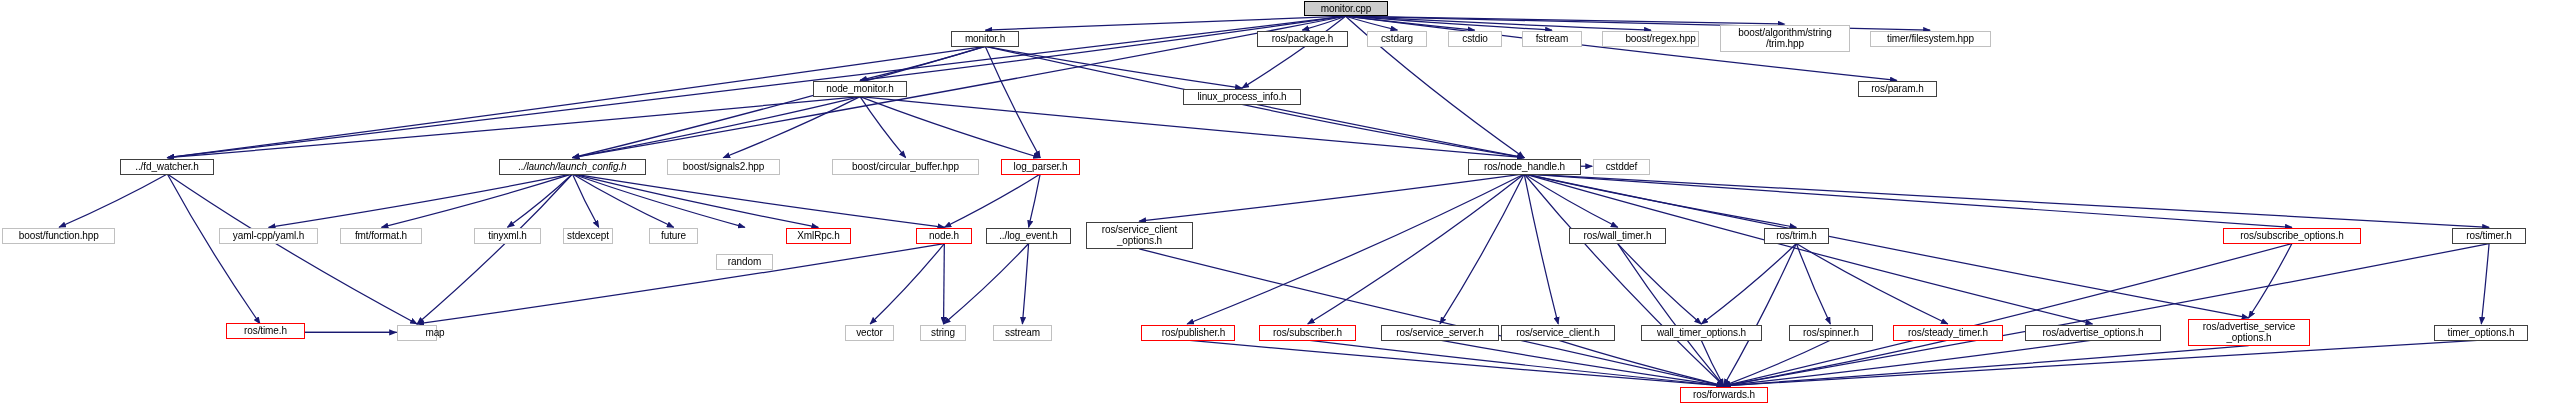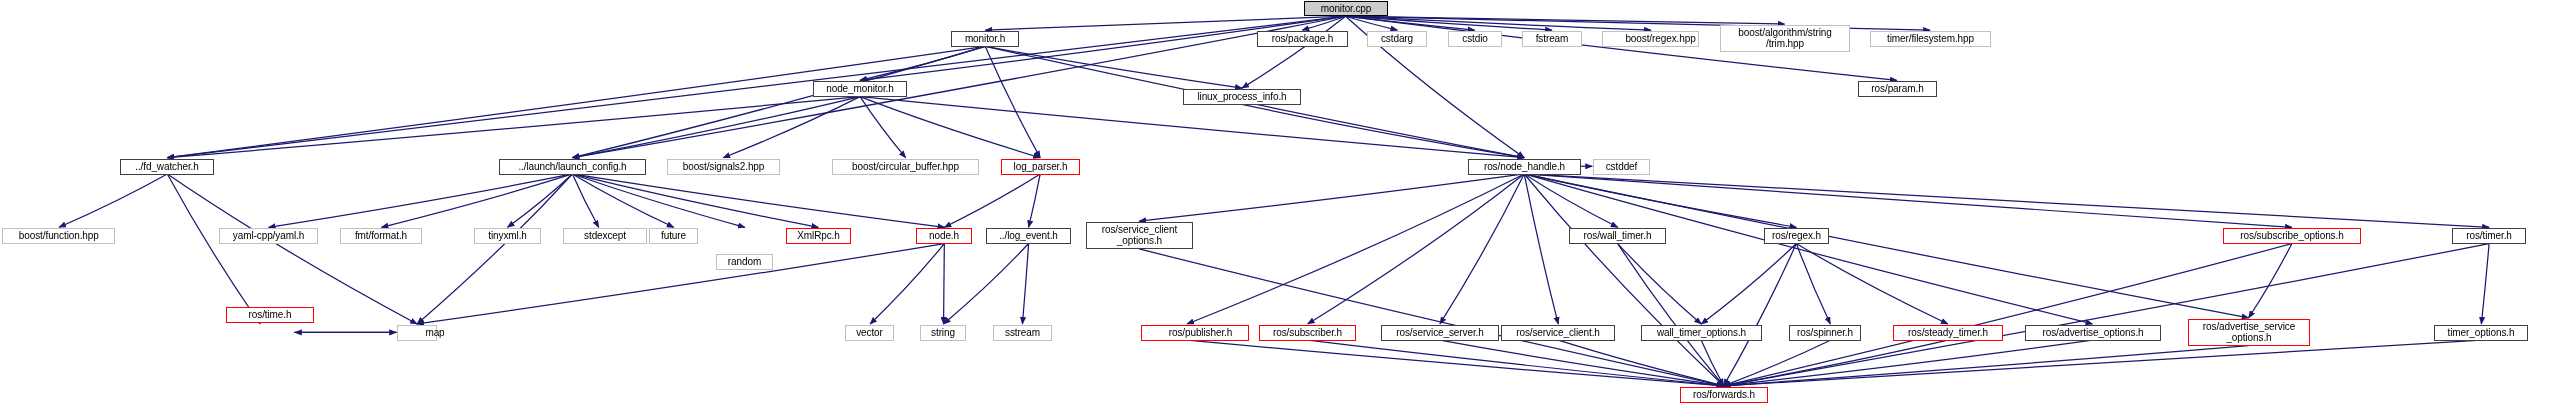--- a/index.html
+++ b/index.html
@@ -131,53 +131,53 @@
       <div class="node plain" style="left: 1448px; top: 31px; width: 54px; height: 15.5px;">cstdio</div>
       <div class="node plain" style="left: 1522px; top: 31px; width: 60px; height: 15.5px;">fstream</div>
       <div class="node plain" style="left: 1602px; top: 31px; width: 97px; height: 15.5px; padding-left: 20px;">boost/regex.hpp</div>
       <div class="node plain two" style="left: 1720px; top: 25px; width: 130px; height: 27px;">boost/algorithm/string
 /trim.hpp</div>
       <div class="node plain" style="left: 1870px; top: 31px; width: 121px; height: 15.5px;">timer/filesystem.hpp</div>
       <div class="node hdr" style="left: 813px; top: 81px; width: 94px; height: 15.5px;">node_monitor.h</div>
       <div class="node hdr" style="left: 1183px; top: 89px; width: 118px; height: 15.5px;">linux_process_info.h</div>
       <div class="node hdr" style="left: 1858px; top: 81px; width: 79px; height: 15.5px;">ros/param.h</div>
       <div class="node hdr" style="left: 120px; top: 159px; width: 94px; height: 15.5px;">../fd_watcher.h</div>
-      <div class="node hdr" style="left: 499px; top: 159px; width: 147px; height: 15.5px;">../launch/launch_config.h</div>
+      <div class="node hdr" style="left: 499px; top: 159px; width: 147px; height: 15.5px; font-style: italic;">../launch/launch_config.h</div>
       <div class="node plain" style="left: 667px; top: 159px; width: 113px; height: 15.5px;">boost/signals2.hpp</div>
       <div class="node plain" style="left: 832px; top: 159px; width: 147px; height: 15.5px;">boost/circular_buffer.hpp</div>
       <div class="node red" style="left: 1001px; top: 159px; width: 79px; height: 15.5px;">log_parser.h</div>
       <div class="node hdr" style="left: 1468px; top: 159px; width: 113px; height: 15.5px;">ros/node_handle.h</div>
       <div class="node plain" style="left: 1593px; top: 159px; width: 57px; height: 15.5px;">cstddef</div>
       <div class="node plain" style="left: 2.3px; top: 228px; width: 113px; height: 15.5px;">boost/function.hpp</div>
       <div class="node plain" style="left: 219px; top: 228px; width: 99px; height: 15.5px;">yaml-cpp/yaml.h</div>
       <div class="node plain" style="left: 340px; top: 228px; width: 82px; height: 15.5px;">fmt/format.h</div>
       <div class="node plain" style="left: 474px; top: 228px; width: 67px; height: 15.5px;">tinyxml.h</div>
-      <div class="node plain" style="left: 563px; top: 228px; width: 84px; height: 15.5px;">stdexcept</div>
+      <div class="node plain" style="left: 563px; top: 228px; width: 50px; height: 15.5px;">stdexcept</div>
       <div class="node plain" style="left: 649px; top: 228px; width: 49px; height: 15.5px;">future</div>
       <div class="node plain" style="left: 716px; top: 228px; width: 57px; height: 15.5px; margin-top: 26px;">random</div>
       <div class="node red" style="left: 786px; top: 228px; width: 65px; height: 15.5px;">XmlRpc.h</div>
       <div class="node red" style="left: 916px; top: 228px; width: 56px; height: 15.5px;">node.h</div>
       <div class="node hdr" style="left: 986px; top: 228px; width: 85px; height: 15.5px;">../log_event.h</div>
       <div class="node hdr two" style="left: 1086px; top: 222px; width: 107px; height: 27px;">ros/service_client
 _options.h</div>
       <div class="node hdr" style="left: 1569px; top: 228px; width: 97px; height: 15.5px;">ros/wall_timer.h</div>
-      <div class="node hdr" style="left: 1764px; top: 228px; width: 65px; height: 15.5px;">ros/regex.h</div>
+      <div class="node hdr" style="left: 1764px; top: 228px; width: 65px; height: 15.5px;">ros/trim.h</div>
       <div class="node red" style="left: 2223px; top: 228px; width: 138px; height: 15.5px;">ros/subscribe_options.h</div>
       <div class="node hdr" style="left: 2452px; top: 228px; width: 74px; height: 15.5px;">ros/timer.h</div>
-      <div class="node red" style="left: 226px; top: 307px; width: 88px; height: 15.5px;">ros/time.h</div>
+      <div class="node red" style="left: 226px; top: 323px; width: 79px; height: 15.5px;">ros/time.h</div>
       <div class="node plain" style="left: 397px; top: 325px; width: 40px; height: 15.5px; padding-left: 36px;">map</div>
       <div class="node plain" style="left: 845px; top: 325px; width: 49px; height: 15.5px;">vector</div>
       <div class="node plain" style="left: 920px; top: 325px; width: 46px; height: 15.5px;">string</div>
       <div class="node plain" style="left: 993px; top: 325px; width: 59px; height: 15.5px;">sstream</div>
-      <div class="node red" style="left: 1141px; top: 325px; width: 108px; height: 15.5px; padding-left: 11px;">ros/publisher.h</div>
+      <div class="node red" style="left: 1141px; top: 325px; width: 94px; height: 15.5px; padding-left: 11px;">ros/publisher.h</div>
       <div class="node red" style="left: 1259px; top: 325px; width: 97px; height: 15.5px;">ros/subscriber.h</div>
       <div class="node hdr" style="left: 1381px; top: 325px; width: 118px; height: 15.5px;">ros/service_server.h</div>
       <div class="node hdr" style="left: 1501px; top: 325px; width: 114px; height: 15.5px;">ros/service_client.h</div>
       <div class="node hdr" style="left: 1641px; top: 325px; width: 121px; height: 15.5px;">wall_timer_options.h</div>
-      <div class="node hdr" style="left: 1789px; top: 325px; width: 72px; height: 15.5px;">ros/spinner.h</div>
+      <div class="node hdr" style="left: 1789px; top: 325px; width: 84px; height: 15.5px;">ros/spinner.h</div>
       <div class="node red" style="left: 1893px; top: 325px; width: 110px; height: 15.5px;">ros/steady_timer.h</div>
       <div class="node hdr" style="left: 2025px; top: 325px; width: 136px; height: 15.5px;">ros/advertise_options.h</div>
       <div class="node red two" style="left: 2188px; top: 319px; width: 122px; height: 27px;">ros/advertise_service
 _options.h</div>
       <div class="node hdr" style="left: 2434px; top: 325px; width: 94px; height: 15.5px;">timer_options.h</div>
       <div class="node red" style="left: 1680px; top: 387px; width: 88px; height: 15.5px;">ros/forwards.h</div>
     </div>
 </div>
 
 

